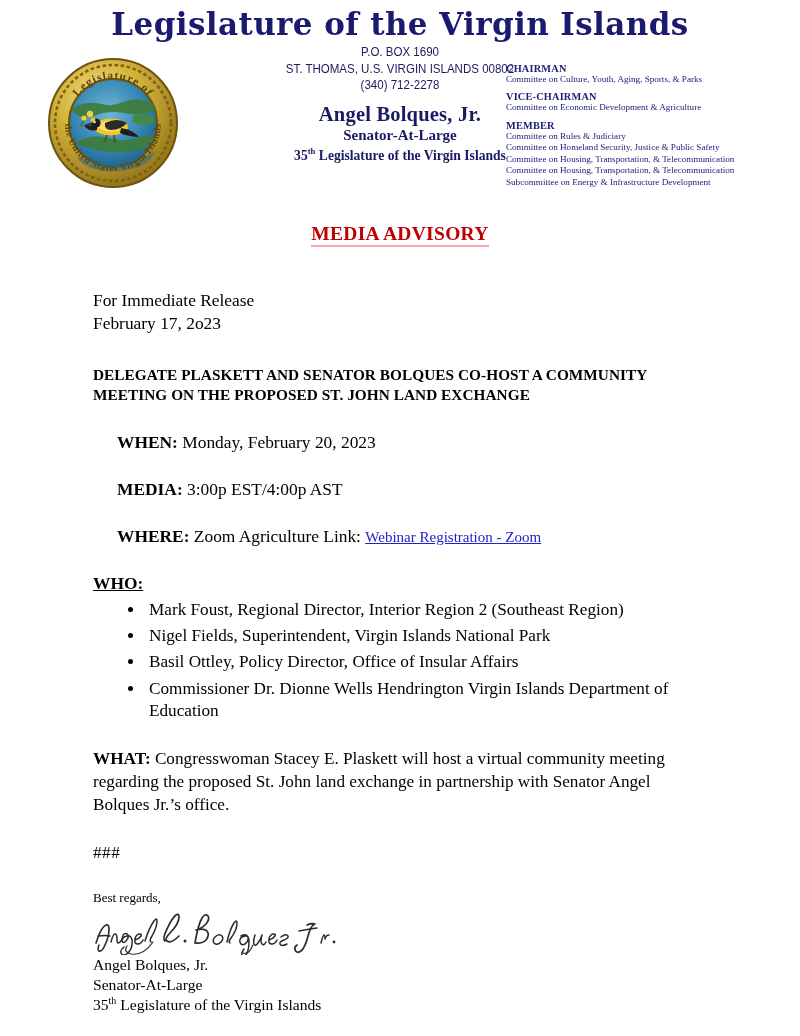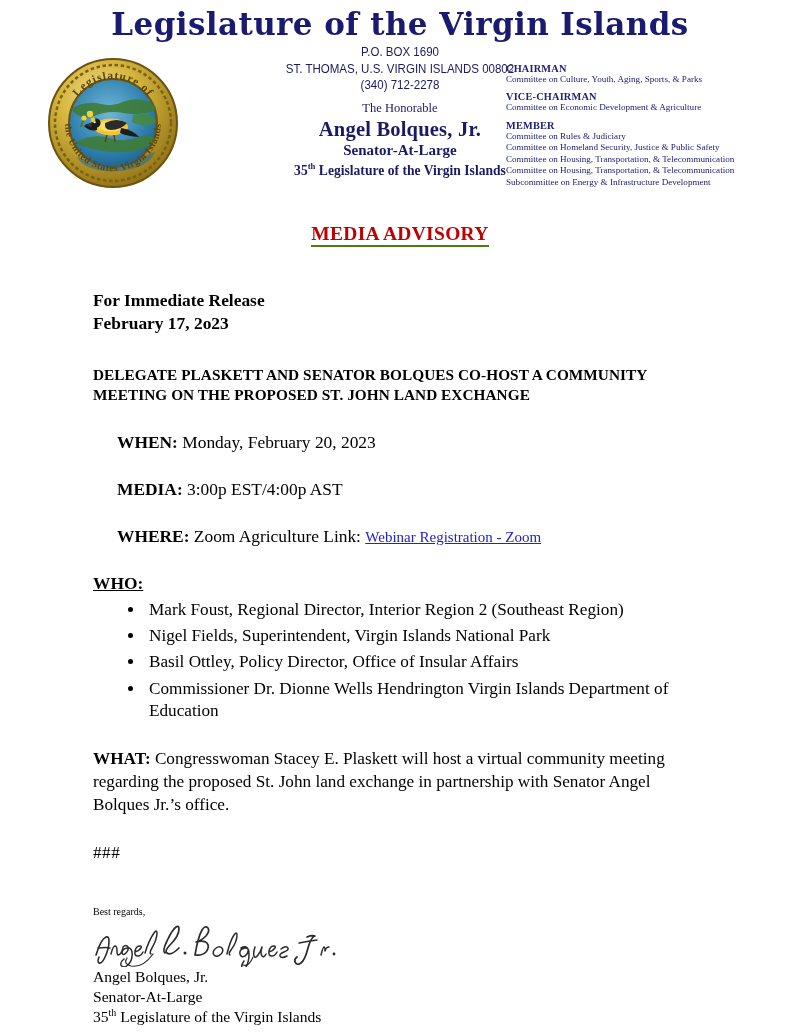--- a/index.html
+++ b/index.html
@@ -125,32 +125,32 @@
   .media-advisory {
     text-align: center;
     color: #c00000;
     font-weight: bold;
     font-size: 19.5px;
     letter-spacing: 0.3px;
     margin-top: 0;
     margin-bottom: 0;
   }
   .media-advisory span {
-    border-bottom: 2px solid #4d7c0f;
+    border-bottom: 2px solid #fca5a5;
     padding-bottom: 1px;
   }
 
   .release-row {
     display: flex;
     justify-content: space-between;
     margin-top: 42px;
     font-size: 17.4px;
     line-height: 1.33;
   }
-  .release-left { text-align: left; font-weight: bold; }
+  .release-left { text-align: left; }
   .release-right { text-align: center; padding-right: 16px; }
 
   .headline {
     margin-top: 30px;
     font-weight: bold;
     font-size: 15.3px;
     line-height: 1.32;
     letter-spacing: 0.05px;
   }
 
@@ -187,22 +187,22 @@
     text-align: left;
   }
 
   .hashes {
     margin-top: 26px;
     font-size: 17.2px;
     letter-spacing: 0.5px;
   }
 
   .best-regards {
-    margin-top: 42px;
-    font-size: 10px;
+    margin-top: 26px;
+    font-size: 13px;
   }
 
   .signature {
     margin-top: 2px;
     height: 46px;
     width: 270px;
     position: relative;
   }
   .signature svg { display: block; }
 
@@ -276,21 +276,20 @@
 
   <div class="org-title">Legislature of the Virgin Islands</div>
 
   <div class="address-block">
     <div>P.O. BOX 1690</div>
     <div>ST. THOMAS, U.S. VIRGIN ISLANDS 00802</div>
     <div>(340) 712-2278</div>
   </div>
 
   <div class="honorable-block">
-    <div class="hon-pre">The Honorable</div>
     <div class="hon-name">Angel Bolques, Jr.</div>
     <div class="hon-role">Senator-At-Large</div>
     <div class="hon-leg"><span>35</span><sup>th</sup><span> Legislature of the Virgin Islands</span></div>
   </div>
 
   <div class="committees">
     <div>
       <div class="cm-head">CHAIRMAN</div>
       <div class="cm-line">Committee on Culture, Youth, Aging, Sports, &amp; Parks</div>
     </div>

